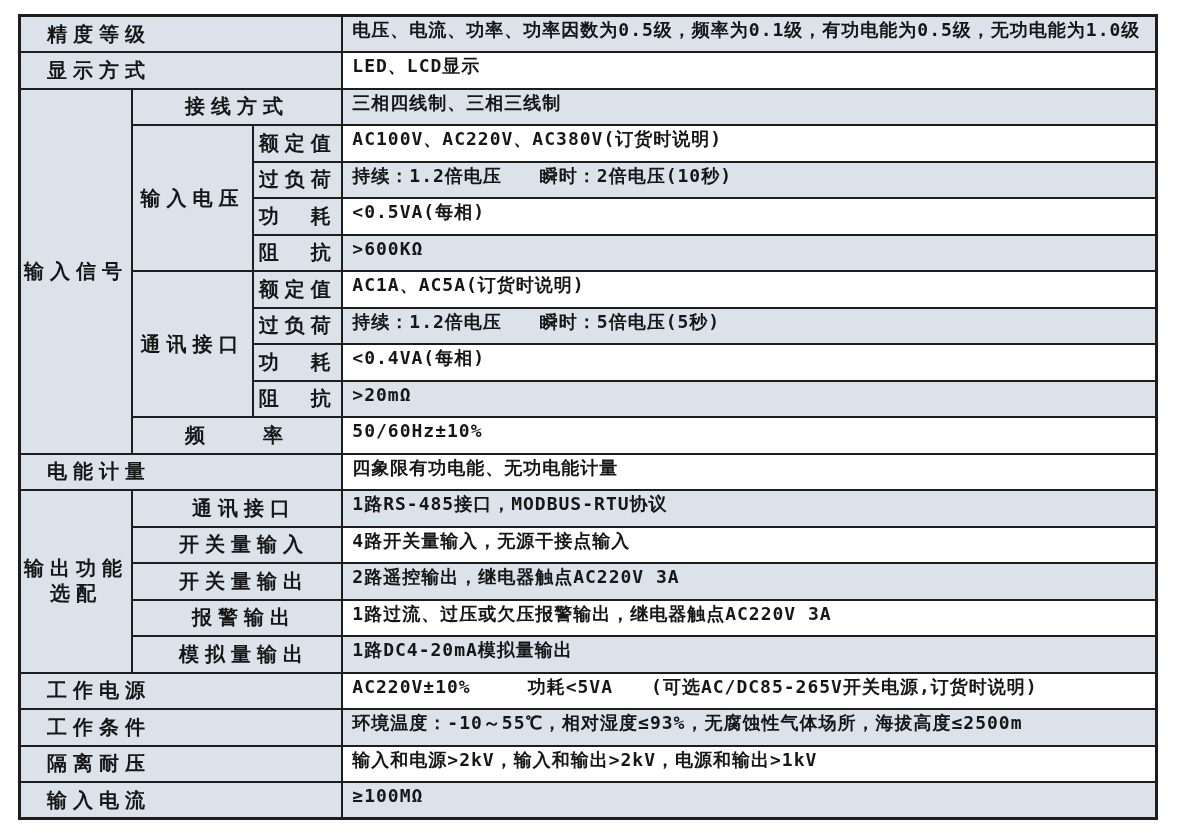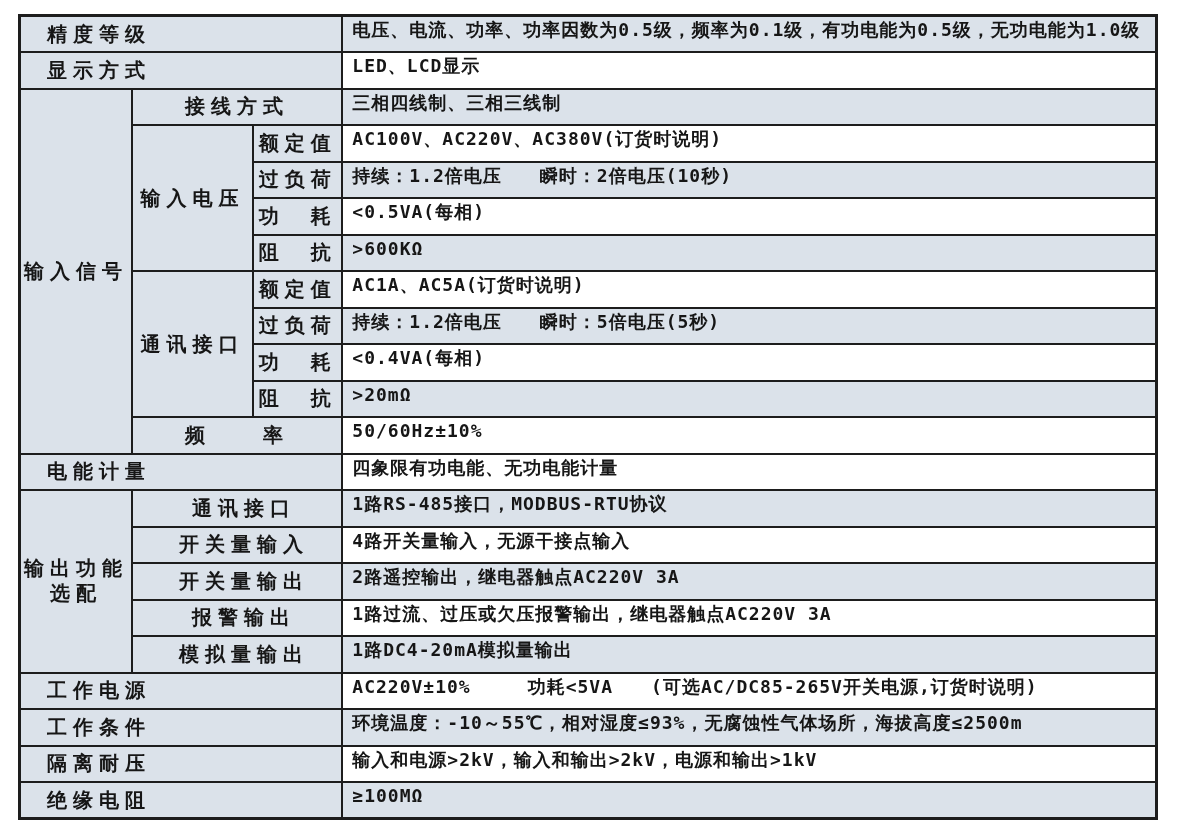--- a/index.html
+++ b/index.html
@@ -149,18 +149,18 @@
         </tr>
         <tr>
           <td colspan="3" class="lab l1">工作条件</td>
           <td class="val b">环境温度：-10～55℃，相对湿度≤93%，无腐蚀性气体场所，海拔高度≤2500m</td>
         </tr>
         <tr>
           <td colspan="3" class="lab l1">隔离耐压</td>
           <td class="val w">输入和电源&gt;2kV，输入和输出&gt;2kV，电源和输出&gt;1kV</td>
         </tr>
         <tr>
-          <td colspan="3" class="lab l1">绝缘电阻</td>
+          <td colspan="3" class="lab l1">输入电流</td>
           <td class="val b">≥100MΩ</td>
         </tr>
       </tbody>
   </table>
 </div>
 
 </body></html>

